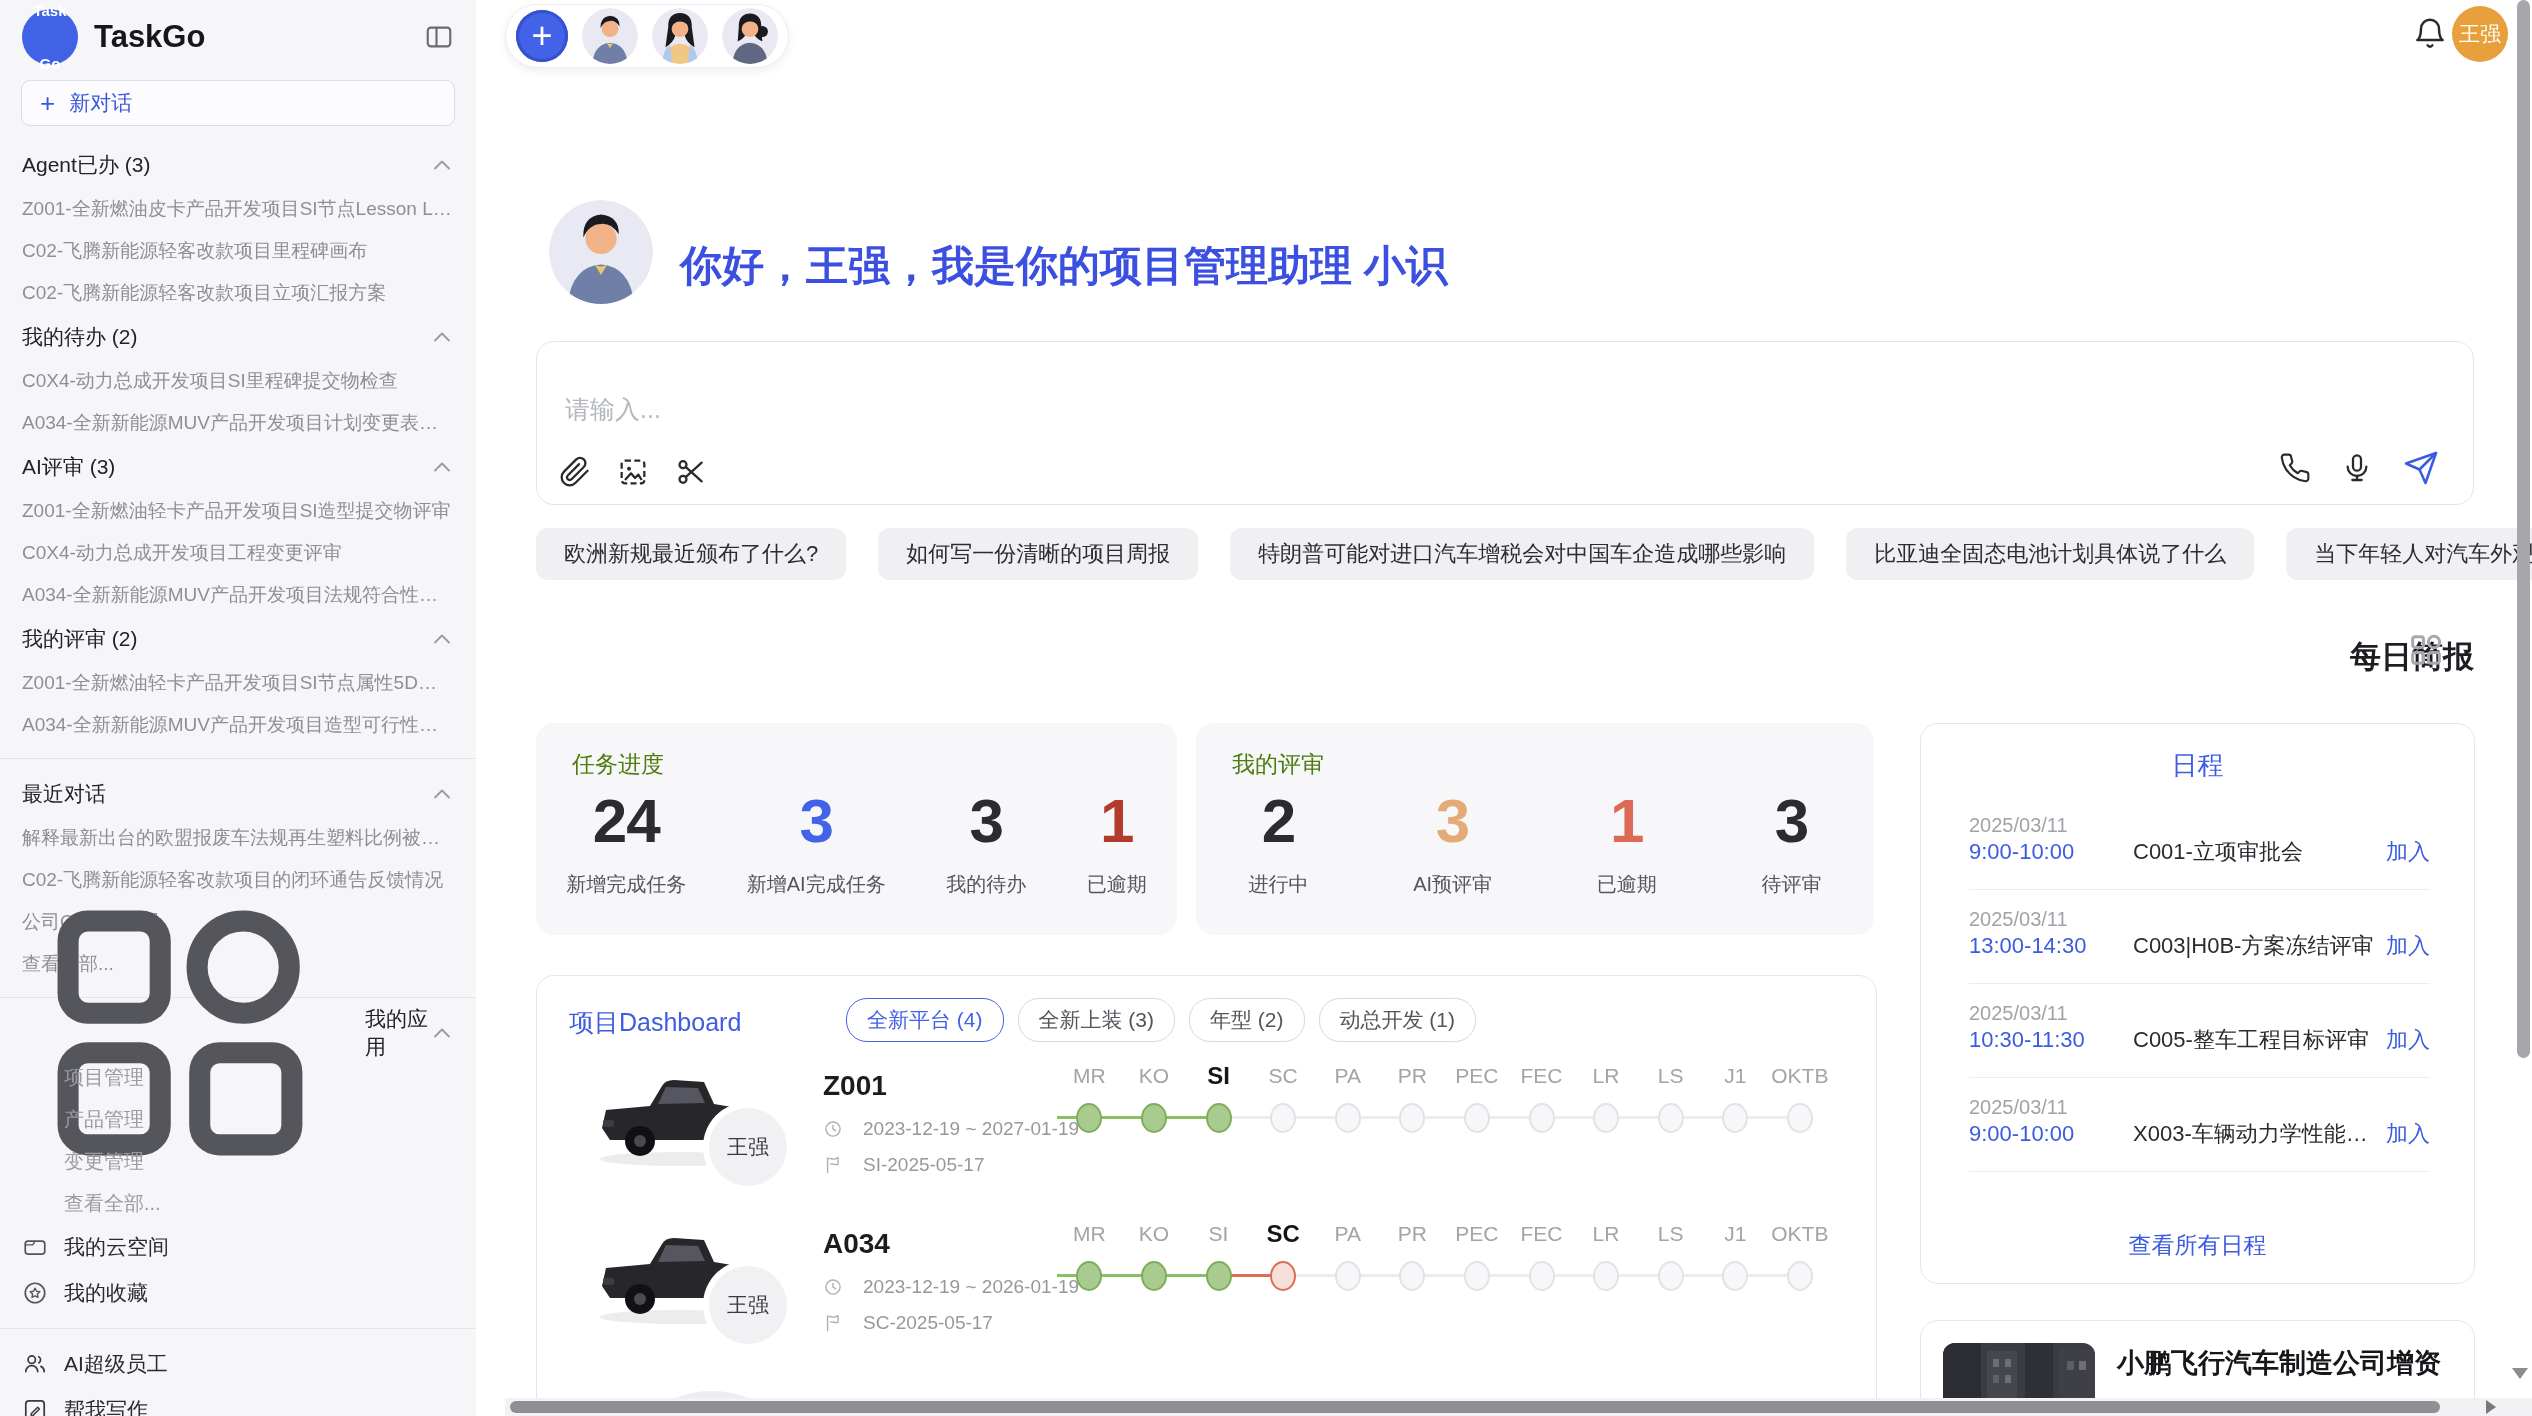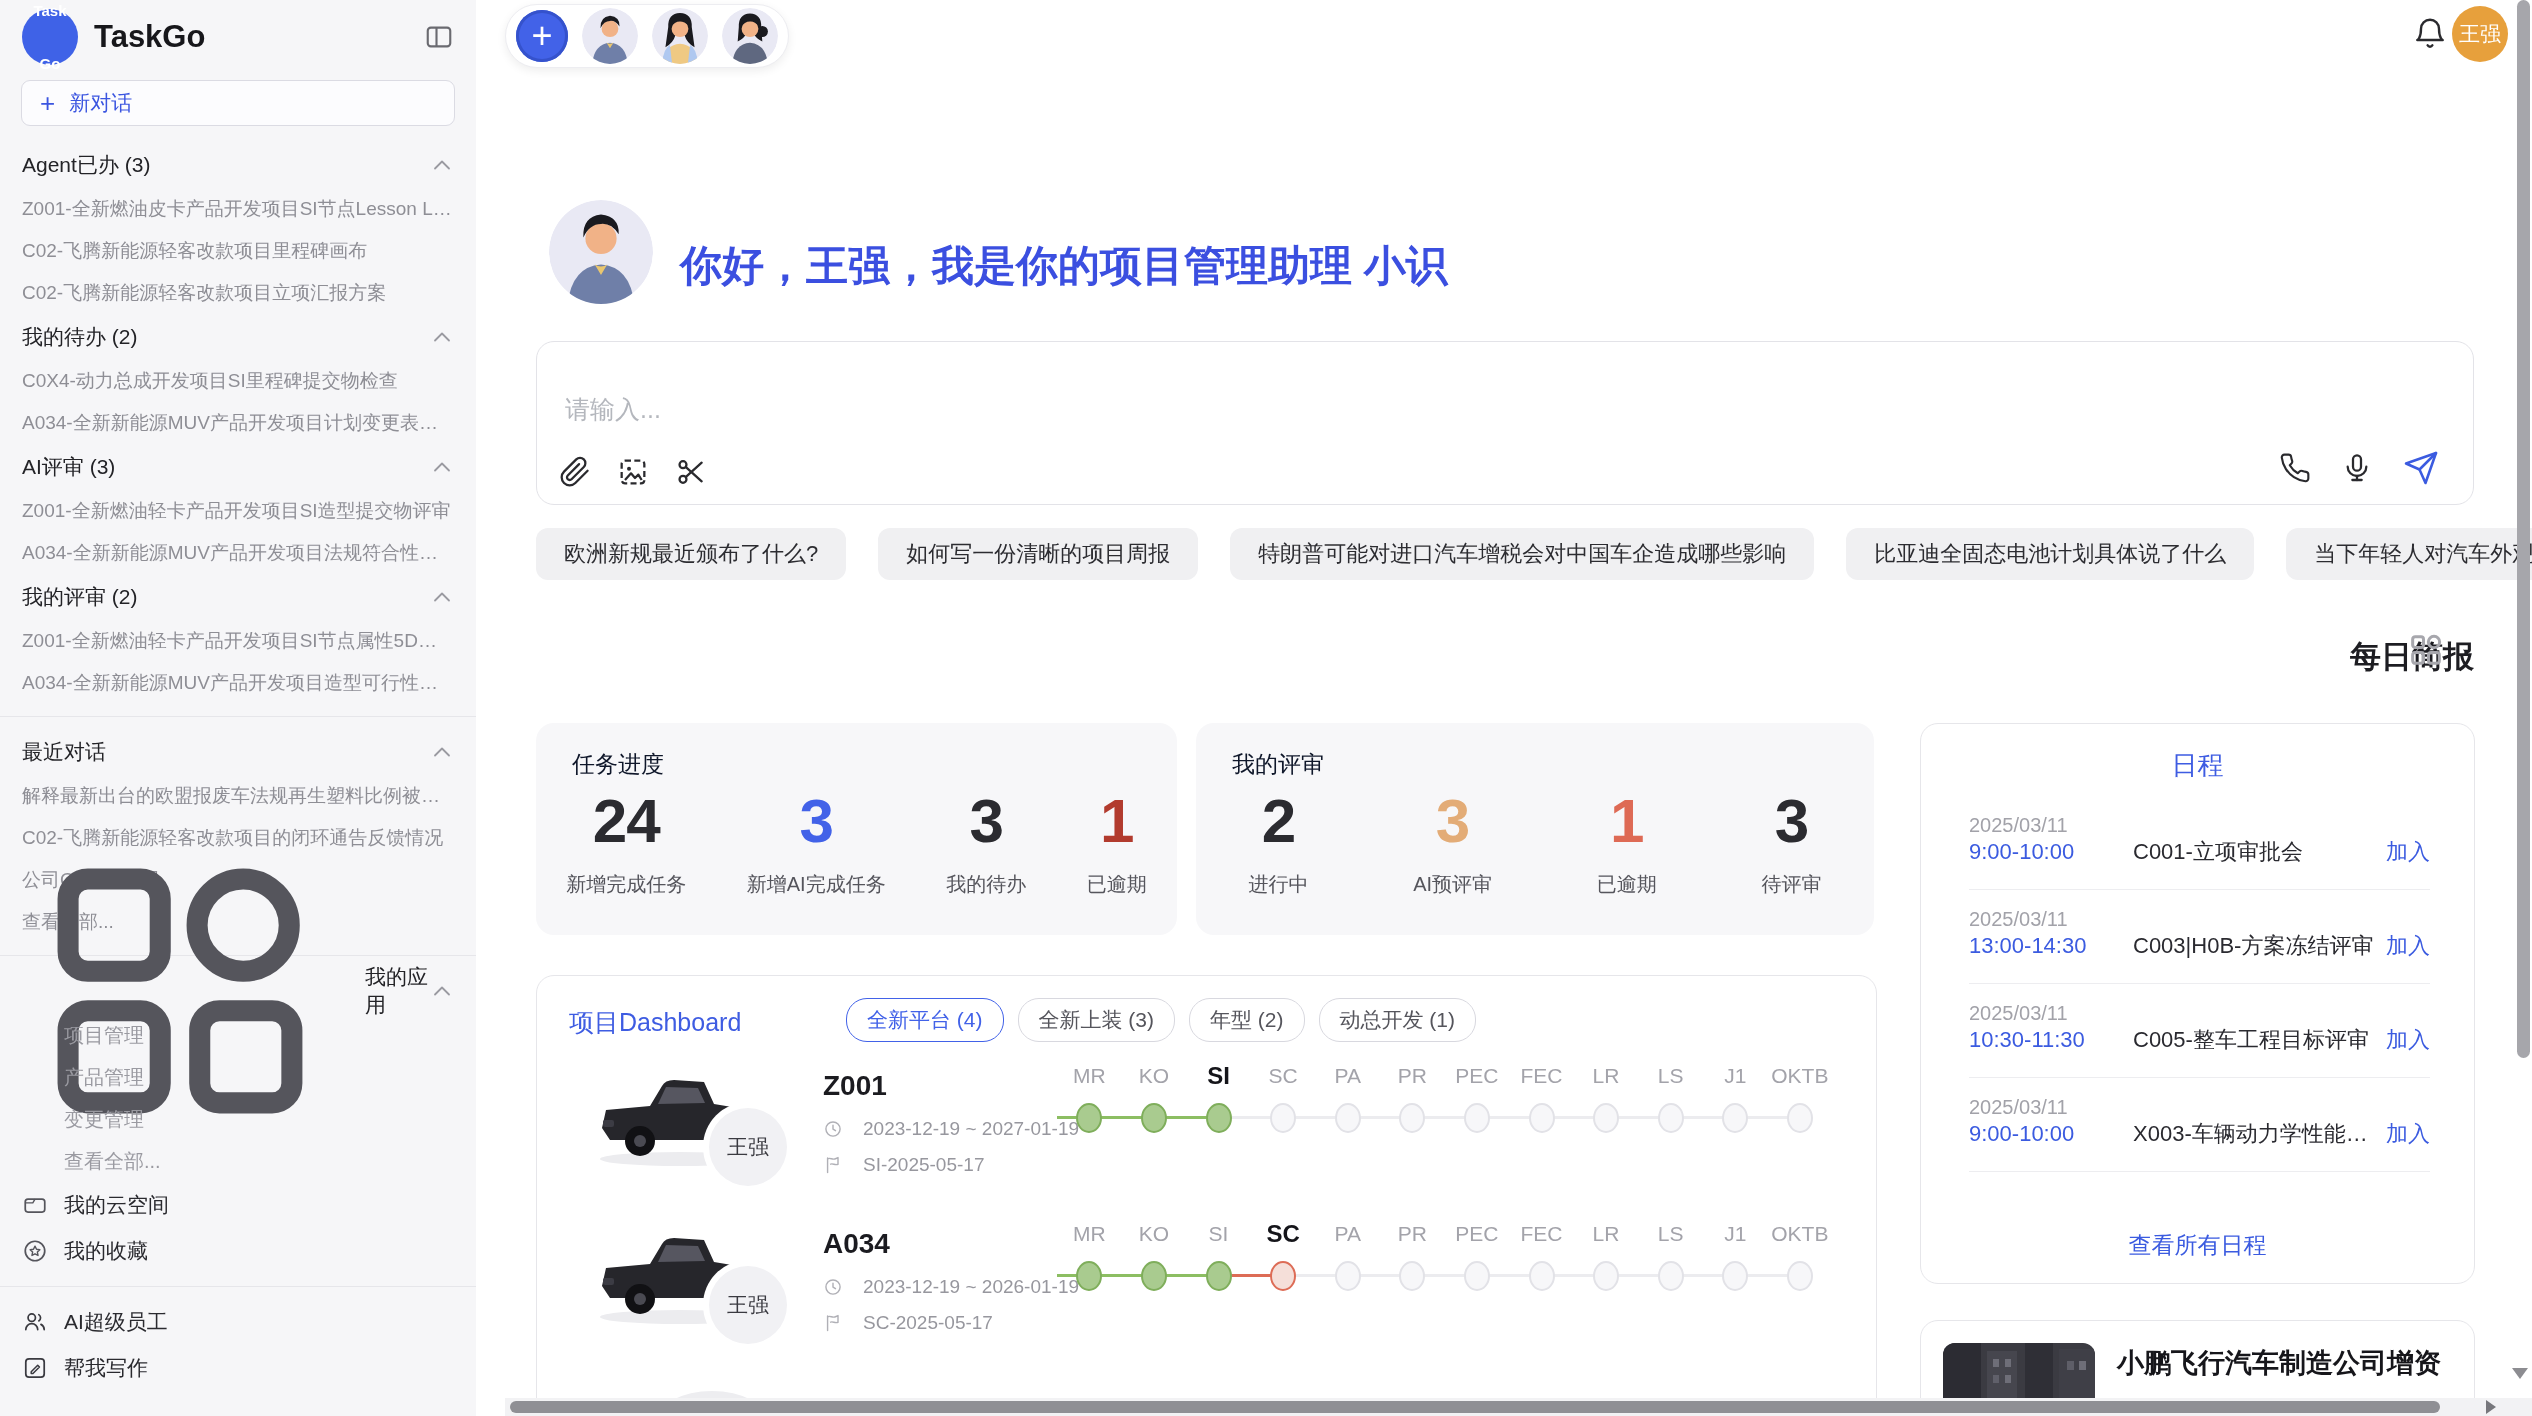--- a/index.html
+++ b/index.html
@@ -36,21 +36,21 @@
   .in-icons-r{position:absolute;right:34px;bottom:18px;display:flex;gap:30px;align-items:center;}
   .in-icons-l svg,.in-icons-r svg{width:32px;height:32px;cursor:pointer;}
   
   .chips{position:absolute;left:536px;top:528px;display:flex;gap:32px;}
   .chip{height:52px;display:flex;align-items:center;padding:0 28px;background:#F0F0F2;border-radius:12px;font-size:22px;color:#2C2C31;white-space:nowrap;cursor:pointer;}
   
   .brief-title{position:absolute;left:536px;top:636px;width:1938px;text-align:right;font-size:31px;font-weight:700;color:#1D1D22;}
   .brief-grid-icon{position:absolute;left:2406px;top:630px;width:40px;height:40px;cursor:pointer;}
   .stats-row{position:absolute;left:536px;top:723px;display:flex;gap:19px;}
   .stat-card{background:#F7F7F9;border-radius:18px;height:212px;position:relative;}
-  .stat-title{position:absolute;left:36px;top:26px;font-size:23px;color:#0f172a;}
+  .stat-title{position:absolute;left:36px;top:26px;font-size:23px;color:#4d7c0f;}
   .stat-cols{position:absolute;left:0;right:0;top:64px;display:flex;justify-content:space-around;}
   .stat-val{font-size:62px;font-weight:600;letter-spacing:-1px;text-align:center;line-height:1.1;}
   .stat-label{font-size:20px;color:#55555C;text-align:center;margin-top:16px;}
   
   .dash-card{position:absolute;left:536px;top:975px;width:1341px;height:560px;background:#fff;border:1px solid #E6E6EA;border-radius:18px;box-sizing:border-box;overflow:hidden;}
   .dash-title{position:absolute;left:32px;top:30px;font-size:25px;color:#3E5CE2;}
   .dash-pills{position:absolute;left:309px;top:22px;display:flex;gap:14px;text-align:right;}
   .pill{height:42px;border-radius:21px;border:1px solid #D8D8DF;color:#55555C;font-size:21px;padding:0 20px;display:flex;align-items:center;background:#fff;white-space:nowrap;cursor:pointer;}
   .pill.active{border-color:#4262E8;color:#4262E8;}
   .proj-row{position:absolute;left:0;width:100%;height:152px;}
@@ -133,20 +133,21 @@
         </div>
         <div class="sb-item">C0X4-动力总成开发项目SI里程碑提交物检查</div>
         <div class="sb-item">A034-全新新能源MUV产品开发项目计划变更表编写</div>
         <div class="sb-sec">
           <span>AI评审 (3)</span>
           <svg class="chev" viewBox="0 0 24 24">
             <polyline points="5,15.5 12,8.5 19,15.5" fill="none" stroke="#9A9AA1" stroke-width="1.8" stroke-linecap="round" stroke-linejoin="round"></polyline>
           </svg>
         </div>
         <div class="sb-item">Z001-全新燃油轻卡产品开发项目SI造型提交物评审</div>
+        <div class="sb-item">C0X4-动力总成开发项目工程变更评审</div>
         <div class="sb-item">A034-全新新能源MUV产品开发项目法规符合性评审</div>
         <div class="sb-sec">
           <span>我的评审 (2)</span>
           <svg class="chev" viewBox="0 0 24 24">
             <polyline points="5,15.5 12,8.5 19,15.5" fill="none" stroke="#9A9AA1" stroke-width="1.8" stroke-linecap="round" stroke-linejoin="round"></polyline>
           </svg>
         </div>
         <div class="sb-item">Z001-全新燃油轻卡产品开发项目SI节点属性5D文件评审</div>
         <div class="sb-item">A034-全新新能源MUV产品开发项目造型可行性评审</div>
       </div>

